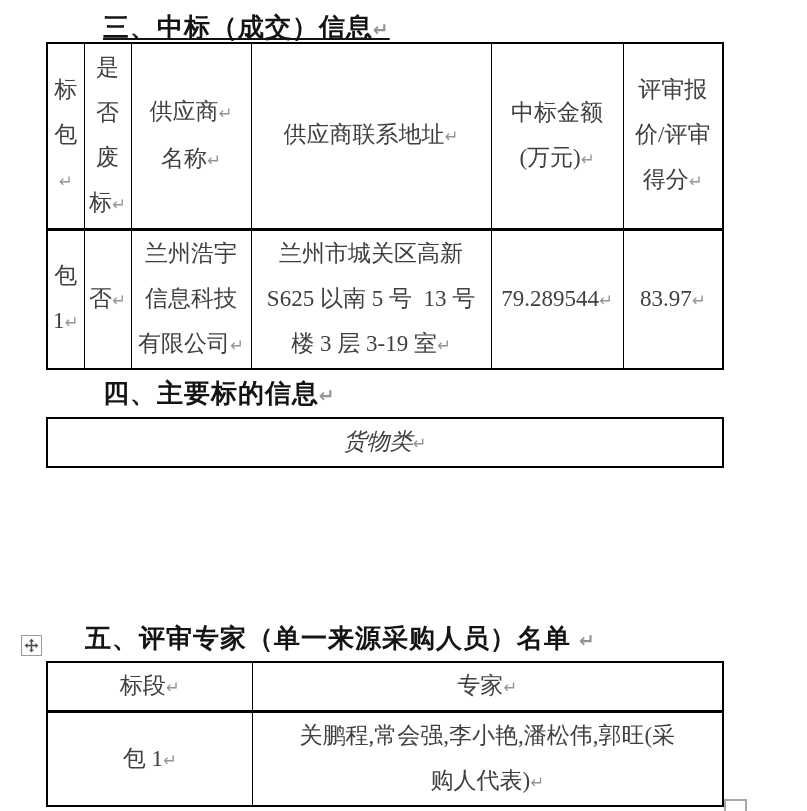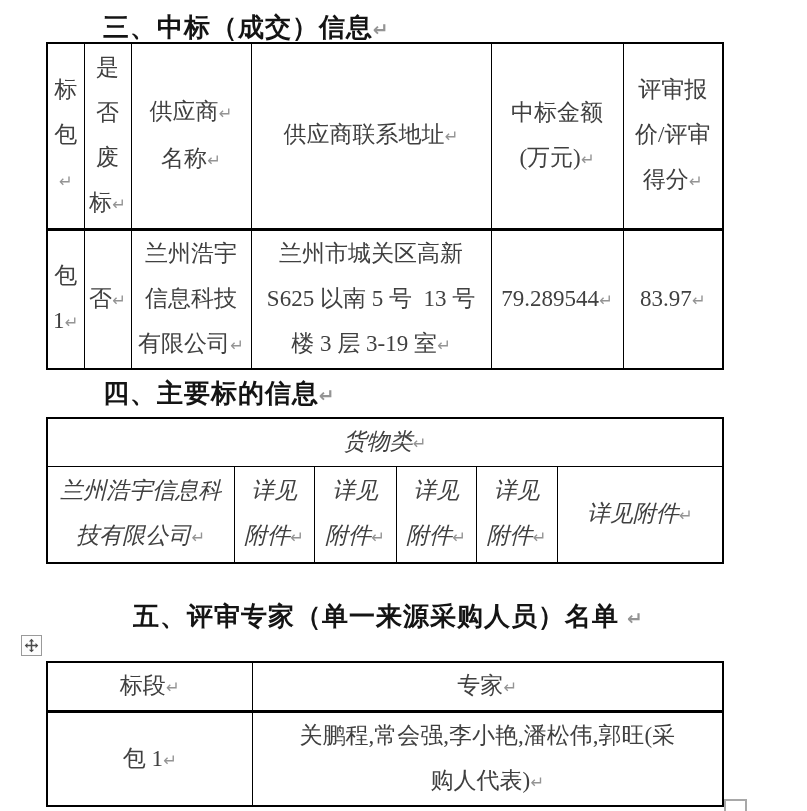--- a/index.html
+++ b/index.html
@@ -35,21 +35,21 @@
     display:flex;align-items:center;justify-content:center;
   }
   .resize-handle{
     position:absolute;left:724px;top:799px;width:19px;height:19px;
     border:2px solid #a8a8a8;background:#ffffff;
   }
 </style>
 </head>
 <body>
 
-<div class="doc-heading" style="left:103px;top:10px;">三、中标（成交）信息<span class="pm">↵</span></div>
+<div class="doc-heading" style="left:103px;top:10px;text-decoration:underline;">三、中标（成交）信息<span class="pm">↵</span></div>
 
 <table class="doc-table" style="left:46px;top:42px;width:676px;">
   <colgroup>
     <col style="width:37px">
       <col style="width:47px">
       <col style="width:120px">
     <col style="width:240px">
       <col style="width:132px">
       <col style="width:100px">
   </colgroup>
@@ -94,37 +94,24 @@
       <col style="width:80px">
       <col style="width:82px">
     <col style="width:80px">
       <col style="width:81px">
       <col style="width:166px">
   </colgroup>
   <tbody>
       <tr style="height:41px;">
     <td colspan="6" class="tight">货物类<span class="pm">↵</span></td>
   </tr>
-  <tr style="height:96px;">
-    <td>兰州浩宇信息科
-技有限公司<span class="pm">↵</span></td>
-    <td>详见
-附件<span class="pm">↵</span></td>
-    <td>详见
-附件<span class="pm">↵</span></td>
-    <td>详见
-附件<span class="pm">↵</span></td>
-    <td>详见
-附件<span class="pm">↵</span></td>
-    <td>详见附件<span class="pm">↵</span></td>
-  </tr>
 </tbody>
   </table>
 
-<div class="doc-heading" style="left:85px;top:599px;margin-left:48px;">五、评审专家（单一来源采购人员）名单 <span class="pm">↵</span></div>
+<div class="doc-heading" style="left:85px;top:621px;">五、评审专家（单一来源采购人员）名单 <span class="pm">↵</span></div>
 
 <div class="move-handle">
   <span style="display:flex;">
     <svg width="15" height="15" viewBox="0 0 20 20">
       <path d="M10 1 L13.5 4.5 L11 4.5 L11 8.9 L15.4 8.9 L15.4 6.5 L19 10 L15.4 13.5 L15.4 11.1 L11 11.1 L11 15.5 L13.5 15.5 L10 19 L6.5 15.5 L9 15.5 L9 11.1 L4.6 11.1 L4.6 13.5 L1 10 L4.6 6.5 L4.6 8.9 L9 8.9 L9 4.5 L6.5 4.5 Z" fill="#4a4a4a"></path>
     </svg>
   </span>
 </div>
 
 <table class="doc-table" style="left:46px;top:661px;width:676px;">

